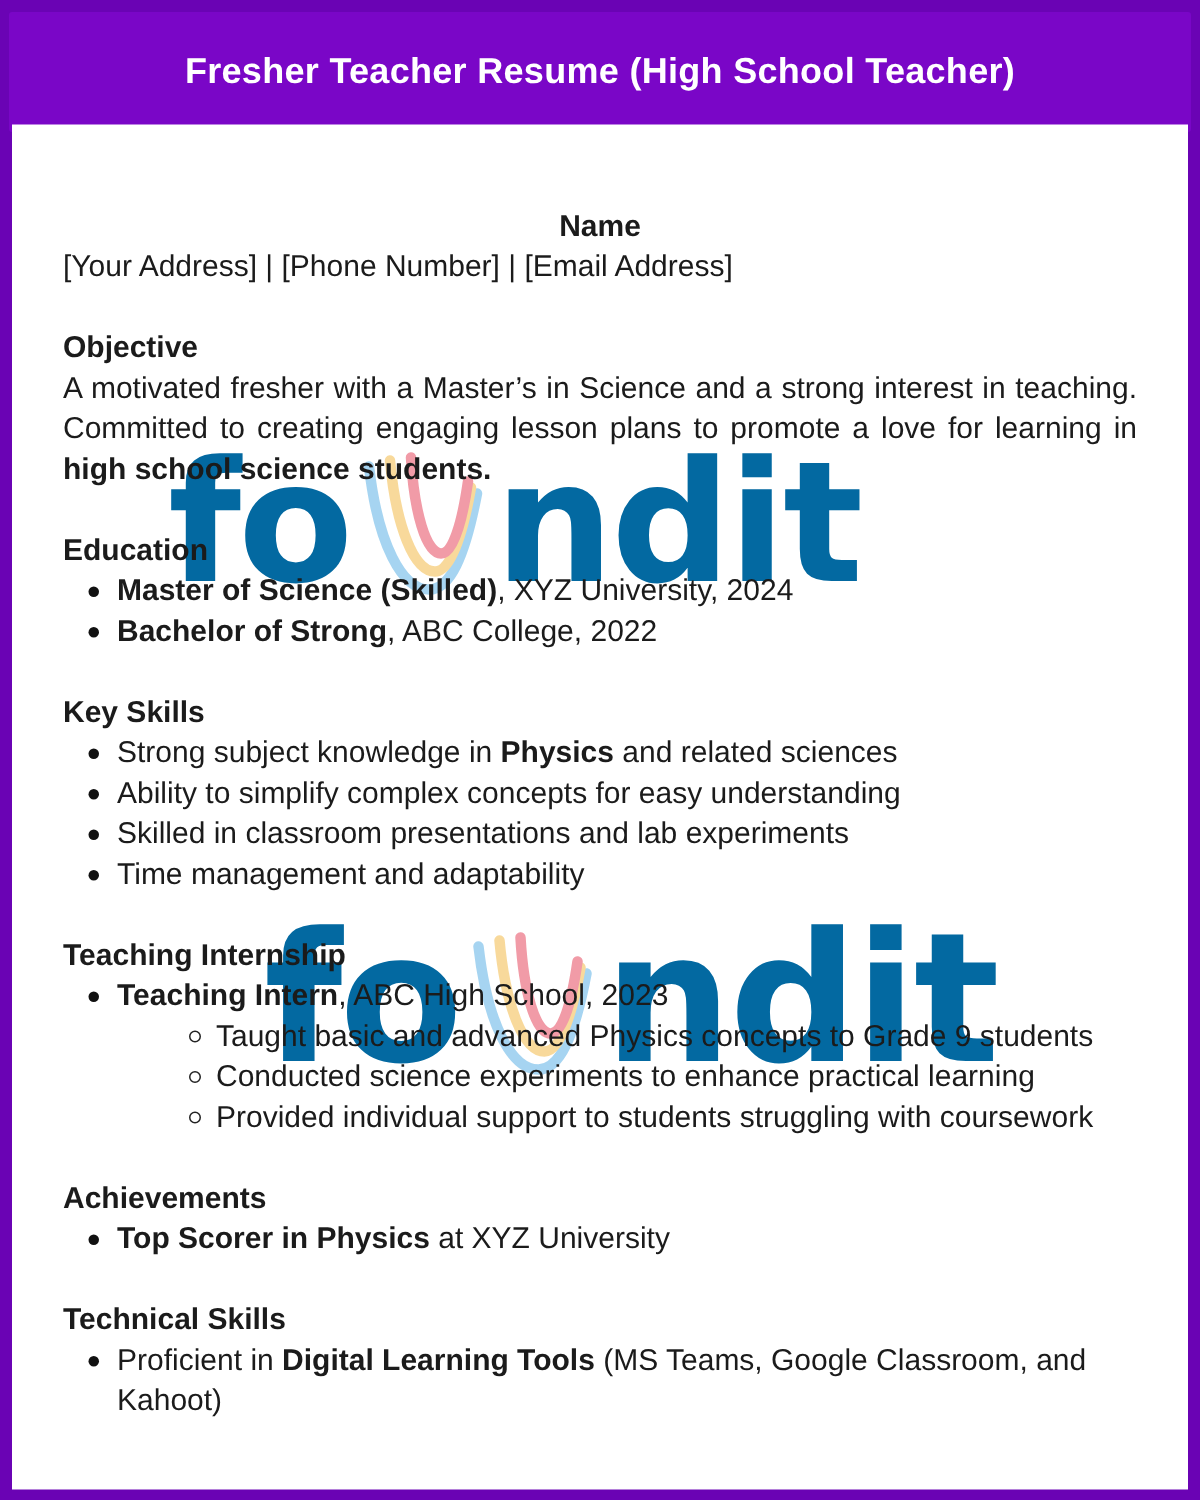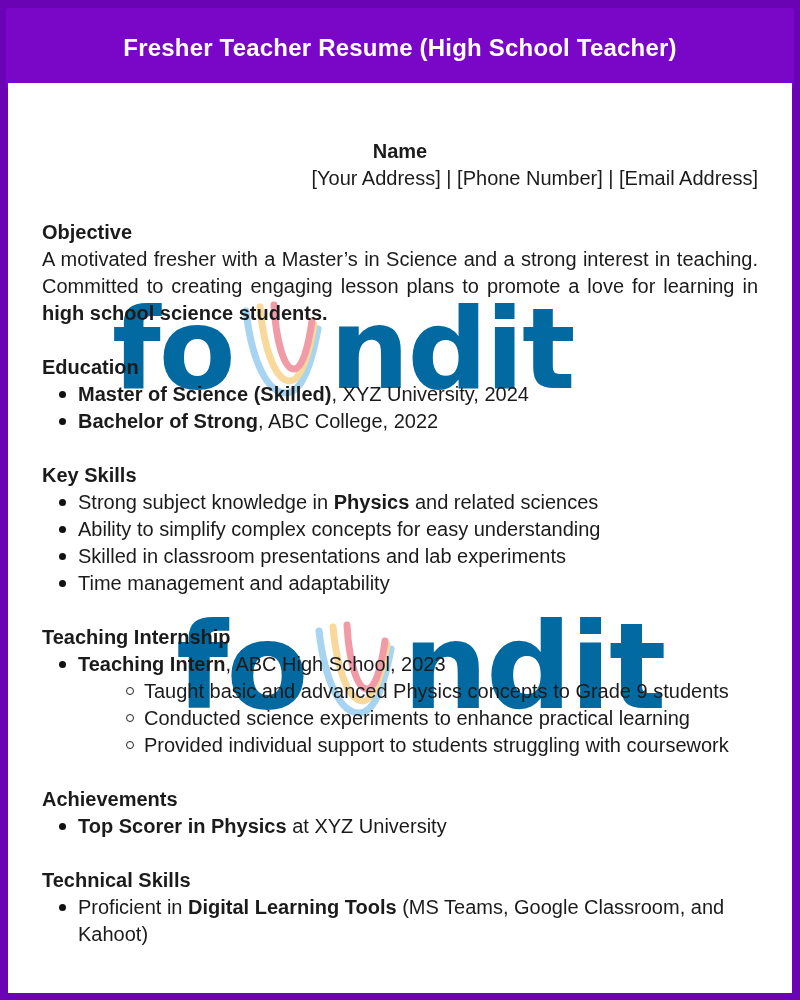--- a/index.html
+++ b/index.html
@@ -31,21 +31,21 @@
   .wm1{left:104px;top:212px;font-size:112px;}
   .wm2{left:168px;top:532px;font-size:120px;}
   .wm svg{display:block;margin:0 2px -18px 2px;opacity:.6;}
   
   .content{
     position:relative;z-index:1;
     padding:0 34px;
     font-size:20px;line-height:27px;
   }
   .name{margin-top:55px;text-align:center;font-weight:700;}
-  .contact-line{text-align:right;}
+  .contact-line{text-align:left;}
   .section{margin-top:27px;}
   .heading{font-weight:700;}
   .para.justify{text-align:justify;}
   .item{position:relative;}
   .item.lvl1{padding-left:36px;}
   .item.lvl2{padding-left:102px;}
   .marker{position:absolute;top:10px;border-radius:50%;}
   .item.lvl1 > .marker{left:17px;width:7px;height:7px;background:#111;}
   .item.lvl2 > .marker{left:84px;width:6px;height:6px;background:transparent;border:1.6px solid #222;top:9px;}
   b{font-weight:700;}

